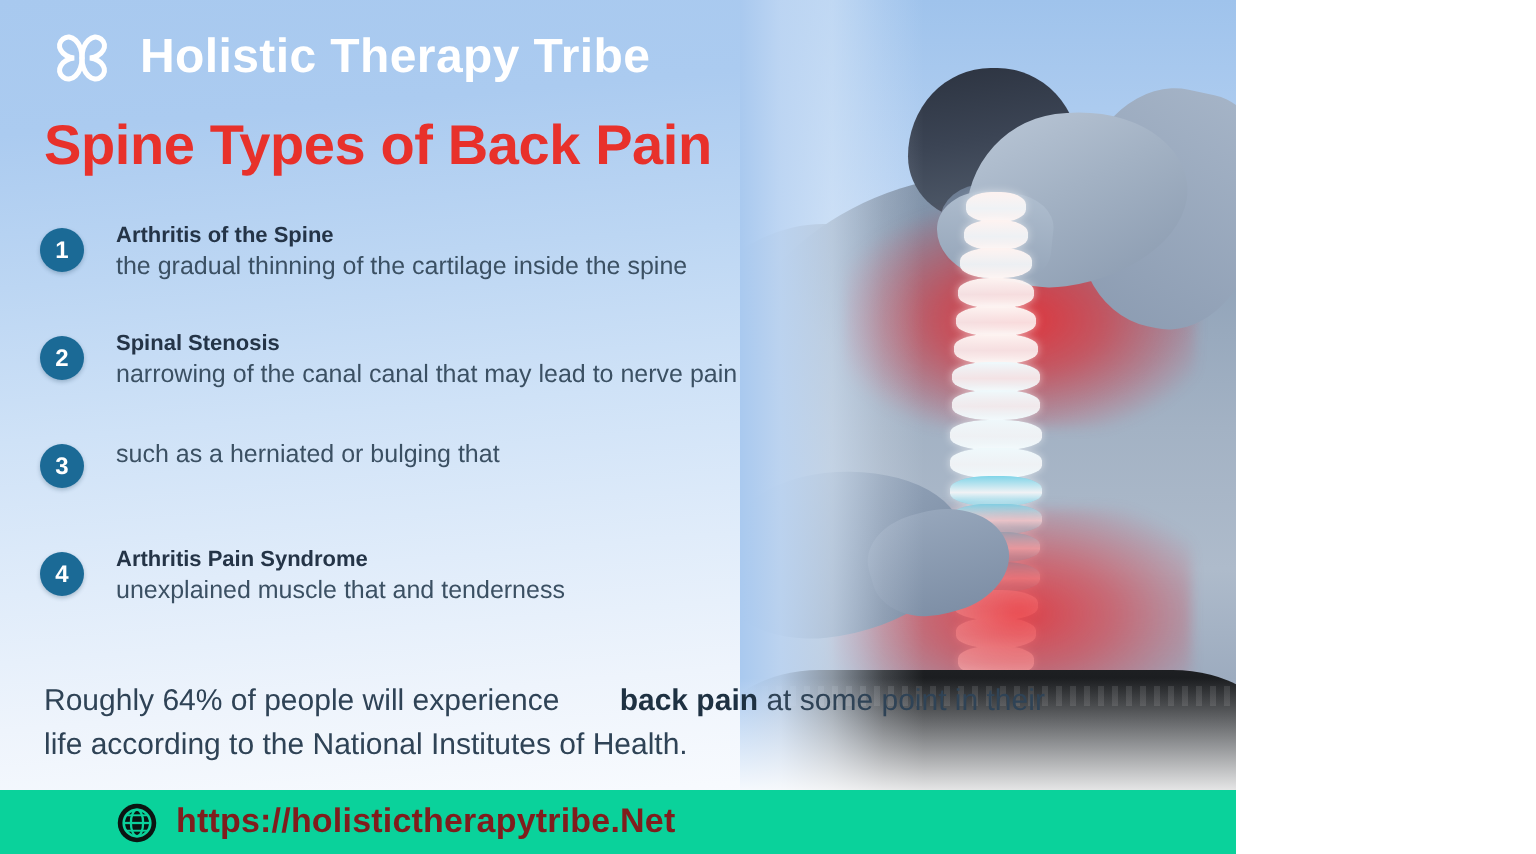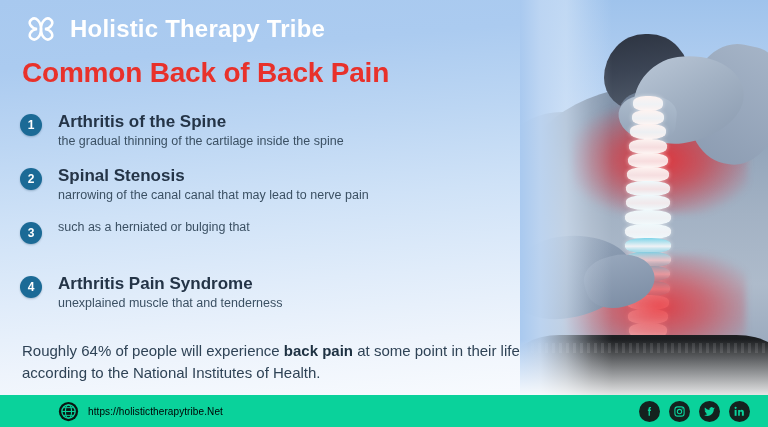--- a/index.html
+++ b/index.html
@@ -2,21 +2,21 @@
 <html><head>
 <meta charset="utf-8">
 <style>
   html,body{margin:0;padding:0;}
   body{
     width:768px;height:427px;overflow:hidden;
     font-family:"Liberation Sans", sans-serif;
     background:#ffffff;
   }
   .poster{
-    position:relative;width:768px;height:427px;overflow:hidden;
+    position:relative;width:618px;height:427px;overflow:hidden;
     background:linear-gradient(175deg,#a8c9ef 0%,#abcbf0 14%,#bcd6f3 30%,#cfe2f7 46%,#e0ecfa 62%,#eef4fc 76%,#f7fafe 88%,#fdfeff 100%);
   }
 
   
   .photo{
     position:absolute;right:0;top:0;width:248px;height:399px;overflow:hidden;
   }
   .photo .sky{
     position:absolute;inset:0;
     background:linear-gradient(180deg,#9fc3ec 0%,#b4d0f1 22%,#cfe0f6 45%,#e6eefb 70%,#f6f9fe 88%,#ffffff 100%);
@@ -132,42 +132,42 @@
   
   .list{position:absolute;left:20px;top:112px;width:470px;z-index:6;}
   .item{position:relative;min-height:44px;margin-bottom:10px;padding-left:38px;}
   .badge{
     position:absolute;left:0;top:2px;width:22px;height:22px;border-radius:50%;
     background:#1b6a96;color:#ffffff;font-size:12px;font-weight:bold;
     display:flex;align-items:center;justify-content:center;
     box-shadow:0 1px 2px rgba(20,60,90,0.28);
   }
   .item-title{
-    font-size:17px;font-weight:bold;color:#243447;line-height:1.22;margin:0 0 1px 0;
+    font-size:11px;font-weight:bold;color:#243447;line-height:1.22;margin:0 0 1px 0;
   }
   .item-desc{
     font-size:12.5px;color:#3b5063;line-height:1.25;margin:0;
   }
 
   
   .stat{
     position:absolute;left:22px;top:340px;width:520px;z-index:6;
     font-size:15px;color:#2f4356;line-height:1.45;
   }
-  .stat b{font-weight:bold;color:#1e3142;}
+  .stat b{font-weight:bold;color:#1e3142;margin-left:26px;}
 
   
   .footer{
     position:absolute;left:0;bottom:0;width:768px;height:32px;background:#0ad29b;z-index:8;
     display:flex;align-items:center;
   }
   .footer-url{display:flex;align-items:center;gap:9px;margin-left:58px;}
   .globe{width:21px;height:21px;display:block;}
   .footer-url-text{
-    font-size:10px;font-weight:normal;color:#000000;letter-spacing:0.1px;
+    font-size:17px;font-weight:bold;color:#7f1d1d;letter-spacing:0.1px;
   }
   .socials{position:absolute;right:18px;display:flex;align-items:center;gap:9px;}
   .soc{
     width:21px;height:21px;border-radius:50%;background:#14221f;
     display:flex;align-items:center;justify-content:center;
   }
   .soc svg{display:block;}
 </style>
 </head>
 <body>
@@ -217,21 +217,21 @@
     <span>
       <svg class="brand-logo" viewBox="0 0 48 48" fill="none" stroke="#ffffff" stroke-width="3.2">
         <path d="M24 24 C24 14 17 8 12 12 C7 16 11 23 19 24 C11 25 7 32 12 36 C17 40 24 34 24 24 Z"></path>
         <path d="M24 24 C24 14 31 8 36 12 C41 16 37 23 29 24 C37 25 41 32 36 36 C31 40 24 34 24 24 Z"></path>
         <circle cx="24" cy="24" r="1.6" fill="#ffffff" stroke="none"></circle>
       </svg>
     </span>
     <span class="brand-name">Holistic Therapy Tribe</span>
   </div>
 
-  <div class="headline">Common Back of Back Pain</div>
+  <div class="headline">Spine Types of Back Pain</div>
 
   <div class="list">
 
     <div class="item">
       <span class="badge">1</span>
       <p class="item-title">Arthritis of the Spine</p>
       <p class="item-desc">the gradual thinning of the cartilage inside the spine</p>
     </div>
 
     <div class="item">

